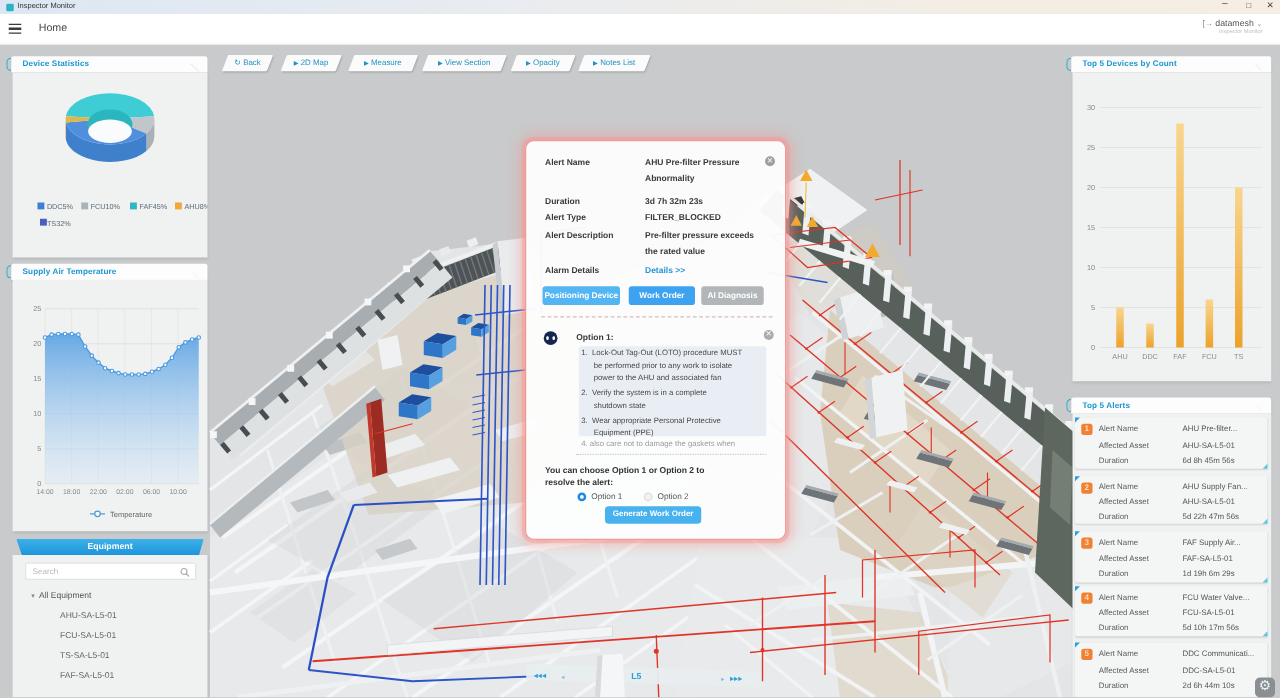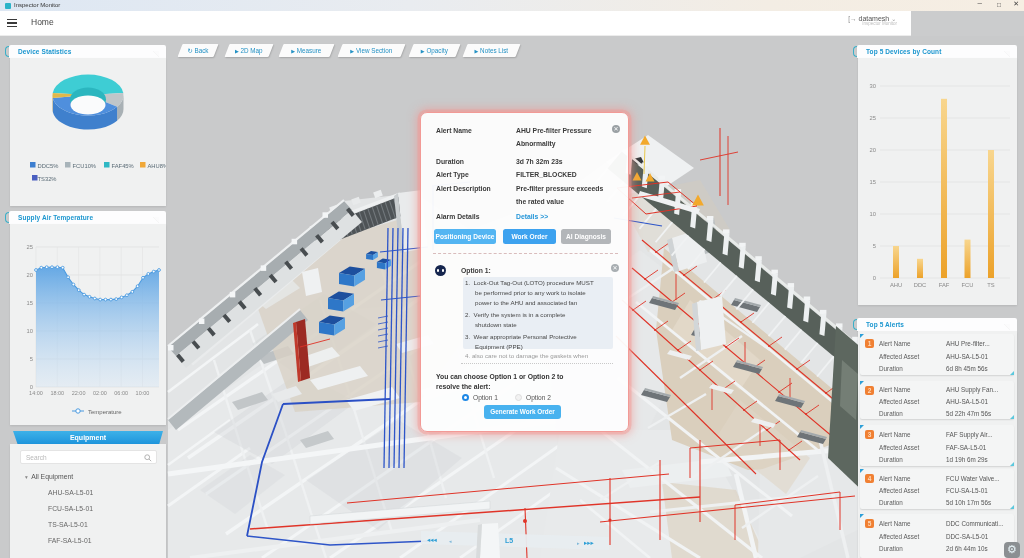--- a/index.html
+++ b/index.html
@@ -8,21 +8,21 @@
 .abs { position:absolute; }
 
 
 #titlebar { position:absolute; left:0; top:0; width:1024px; height:11px;
   background:linear-gradient(90deg,#dde7f3 0%,#e9ecf0 40%,#f3ede4 75%,#f6eee3 100%); }
 #titlebar .logo { position:absolute; left:5px; top:2.5px; width:6px; height:6px; background:#2bb3c8; border-radius:1px; }
 #titlebar .ttl { position:absolute; left:14px; top:2px; font-size:6px; color:#333; }
 #titlebar .wb { position:absolute; top:0px; font-size:8px; color:#444; }
 
 
-#navbar { position:absolute; left:0; top:11px; width:911px; height:25px; background:#ffffff; border-bottom:1px solid #ececec; }
+#navbar { position:absolute; left:0; top:11px; width:1024px; height:25px; background:#ffffff; border-bottom:1px solid #ececec;text-align:right; }
 #navbar .burger { position:absolute; left:7px; top:8px; width:10px; }
 #navbar .burger div { height:1.4px; background:#3a3a3a; margin-bottom:2px; }
 #navbar .home { position:absolute; left:31px; top:6px; font-size:8.5px; color:#454545; }
 #acct { position:absolute; right:14px; top:4px; font-size:7px; color:#555; }
 
 
 .panel-h { position:absolute; height:13px; background:#fdfdfe; border-radius:2px 2px 0 0; box-shadow:0 1px 1px rgba(0,0,0,.08); }
 .panel-h .brk { position:absolute; left:-4.5px; top:1px; width:4px; height:11px; border:1.2px solid #3ab0c9; border-right:none; border-radius:4px 0 0 4px; }
 .panel-h::after { content:""; position:absolute; right:7px; bottom:0; width:7px; height:7px;
   background:linear-gradient(45deg, transparent 52%, #e3e3e3 54%, #fbfbfc 58%); }

